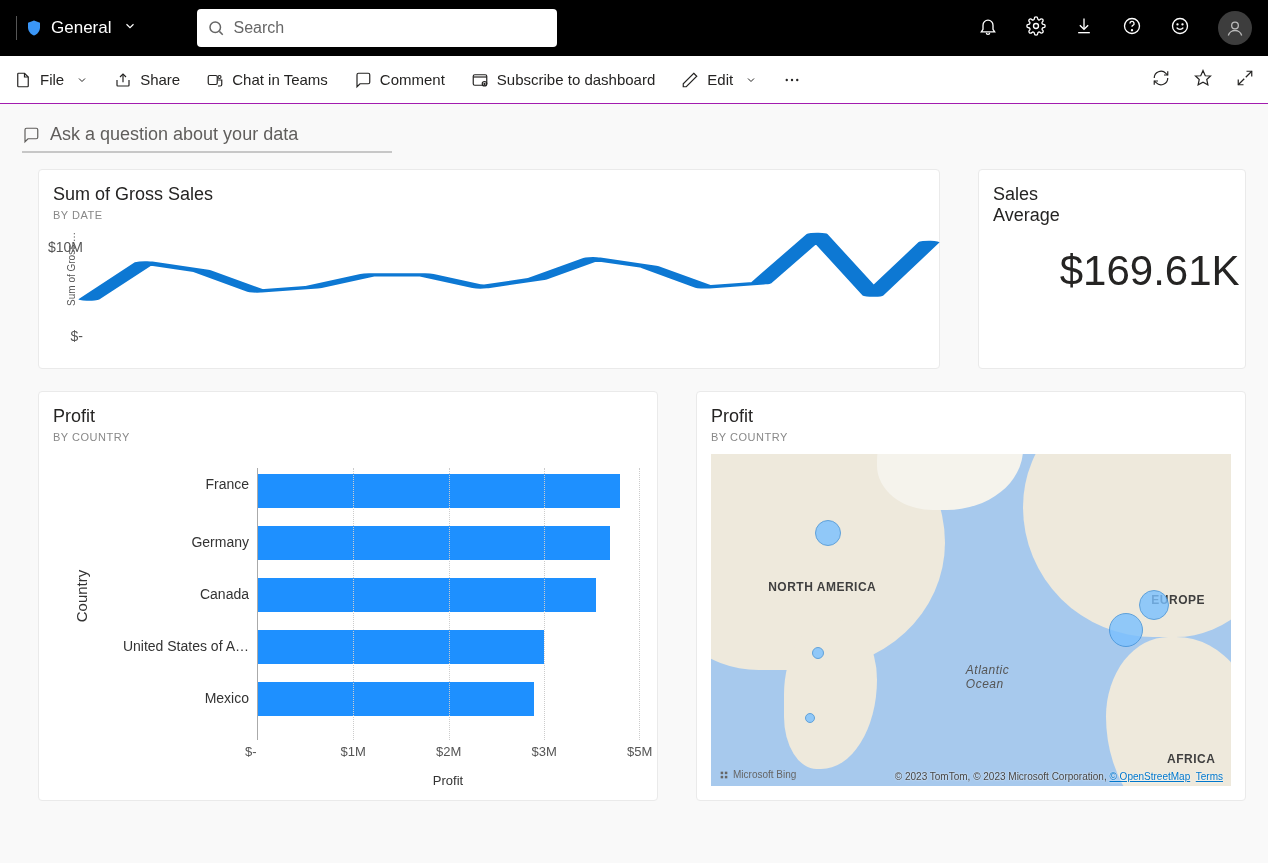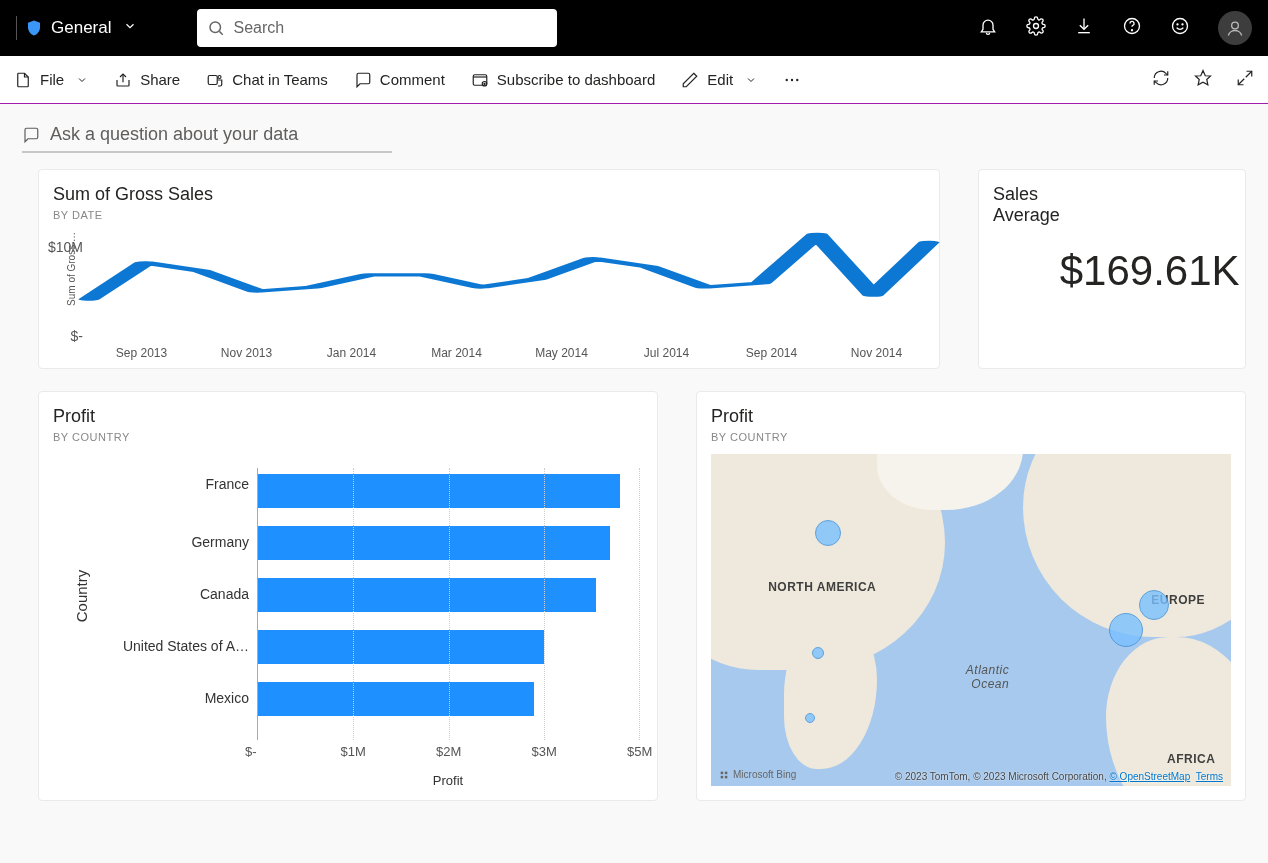--- a/index.html
+++ b/index.html
@@ -216,30 +216,20 @@
       <div class="lc-ytitle">Sum of Gross …</div>
       <div class="lc-y">
         <span class="y-lbl" style="top:14%">$10M</span>
         <span class="y-lbl" style="bottom:0">$-</span>
       </div>
       <div class="lc-wrap">
         <svg class="line" viewBox="0 0 100 100" preserveAspectRatio="none">
           <polyline id="line-poly" points="0.00,63.33 6.67,33.33 13.33,40.00 20.00,56.67 26.67,53.33 33.33,43.33 40.00,43.33 46.67,53.33 53.33,46.67 60.00,30.00 66.67,36.67 73.33,53.33 80.00,50.00 86.67,10.00 93.33,60.00 100.00,16.67"></polyline>
         </svg>
       </div>
-      <div class="lc-x" id="line-x">
-          <span>Sep 2013</span>
-          <span>Nov 2013</span>
-          <span>Jan 2014</span>
-          <span>Mar 2014</span>
-          <span>May 2014</span>
-          <span>Jul 2014</span>
-          <span>Sep 2014</span>
-          <span>Nov 2014</span>
-        </div>
     </div>
 
     <div class="tile t-kpi">
       <div class="tile-title">Sales Average</div>
       <div class="kpi-val">$169.61K</div>
     </div>
   </div>
   <div class="row2">
 
     <div class="tile t-bar">
@@ -279,21 +269,21 @@
 
         <div class="landmass" style="left:-10%; top:-15%; width:55%; height:80%; border-radius:30% 60% 55% 40%;"></div>
         <div class="landmass" style="left:14%; top:50%; width:18%; height:45%; border-radius:50% 40% 60% 35%;"></div>
         <div class="landmass" style="right:-8%; top:-20%; width:48%; height:75%; border-radius:55% 30% 45% 60%;"></div>
         <div class="landmass" style="right:-6%; top:55%; width:30%; height:60%; border-radius:40% 55% 35% 60%;"></div>
         <div class="landmass" style="left:32%; top:-18%; width:28%; height:35%; border-radius:60% 45% 55% 40%; background:#f5f3ec;"></div>
 
         <div class="map-lbl" style="left:11%; top:38%;">NORTH AMERICA</div>
         <div class="map-lbl" style="right:5%; top:42%;">EUROPE</div>
         <div class="map-lbl" style="right:3%; bottom:6%;">AFRICA</div>
-        <div class="map-lbl light" style="left:49%; top:63%; white-space:pre; text-align:right; font-style:italic;">Atlantic
+        <div class="map-lbl light" style="left:49%; top:63%; white-space:pre; text-align:left; font-style:italic;">Atlantic
 Ocean</div>
 
         <div class="bubble" style="left:20%; top:20%; width:26px; height:26px;"></div>
         <div class="bubble" style="left:19.5%; top:58%; width:12px; height:12px;"></div>
         <div class="bubble" style="left:18%; top:78%; width:10px; height:10px;"></div>
         <div class="bubble" style="right:12%; top:41%; width:30px; height:30px;"></div>
         <div class="bubble" style="right:17%; top:48%; width:34px; height:34px;"></div>
 
         <div class="bing">
           <svg viewBox="0 0 24 24" width="10" height="10" fill="#666">

